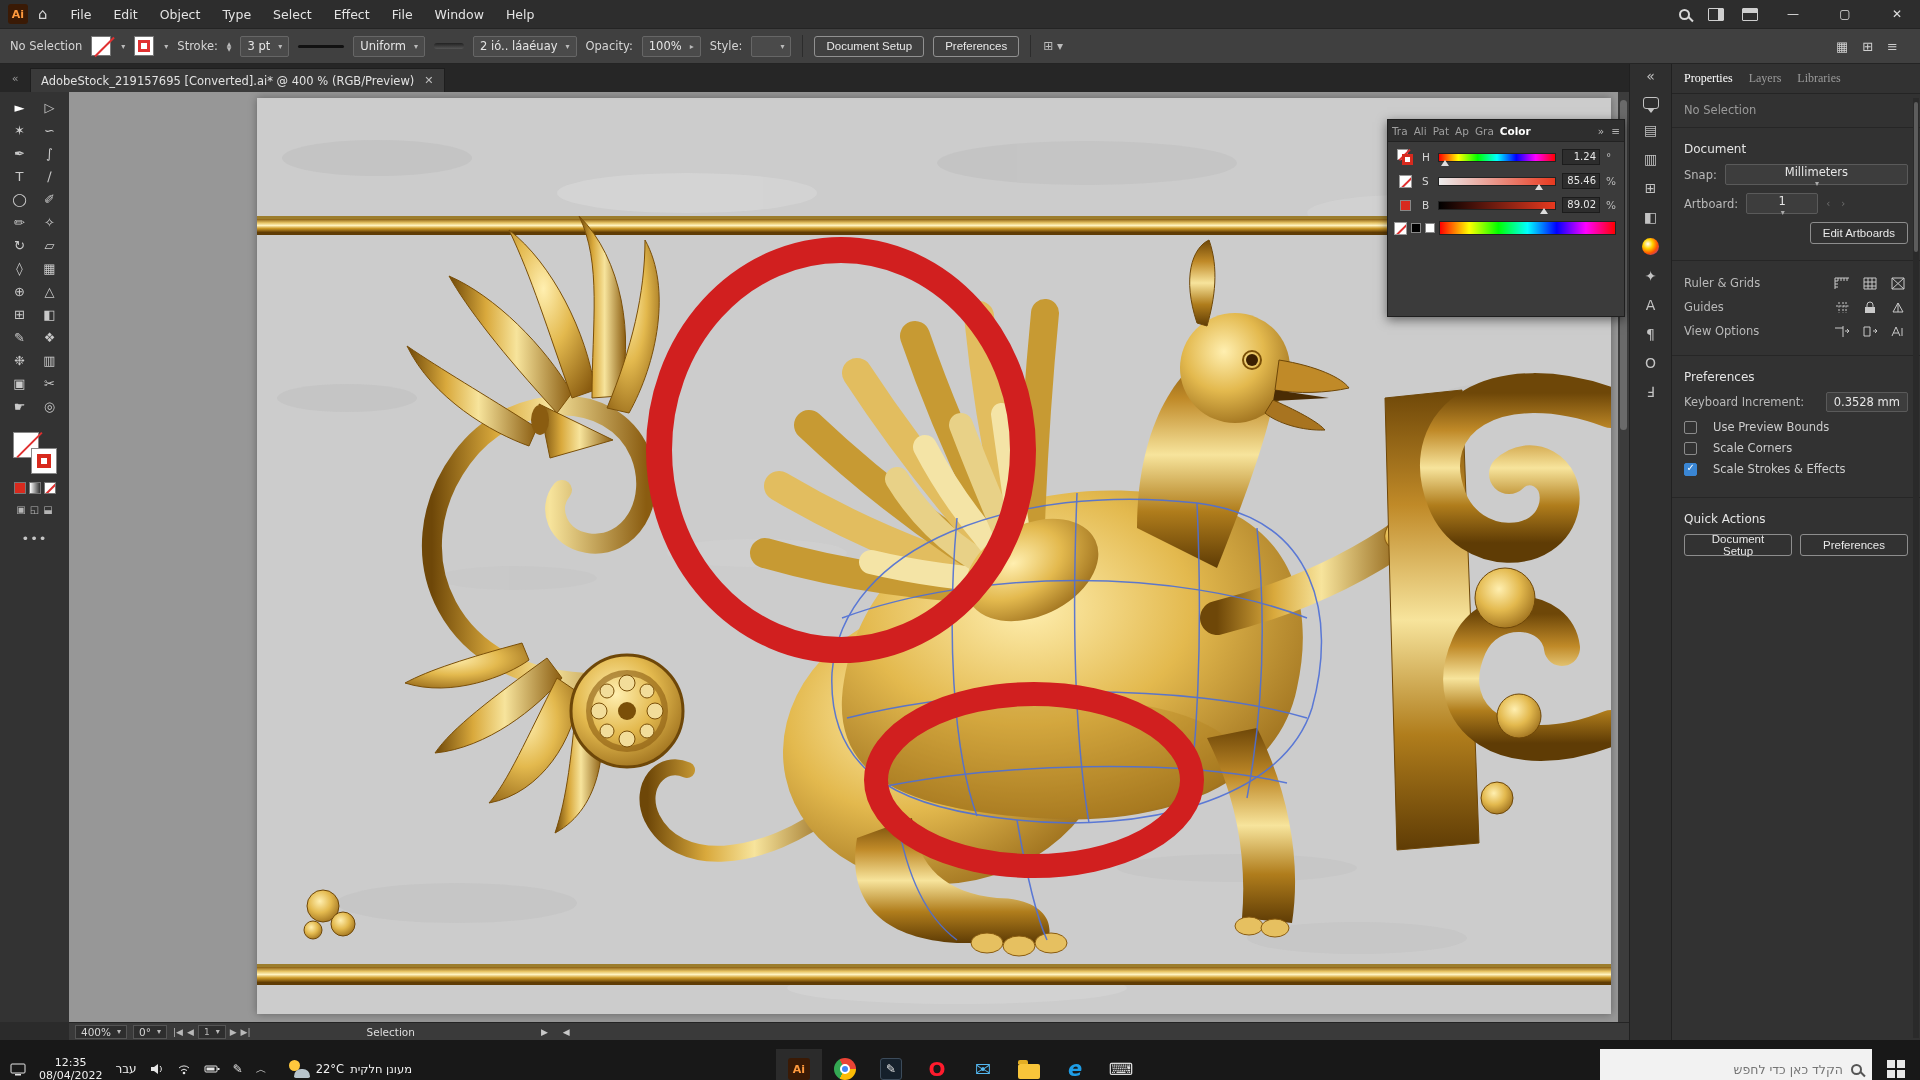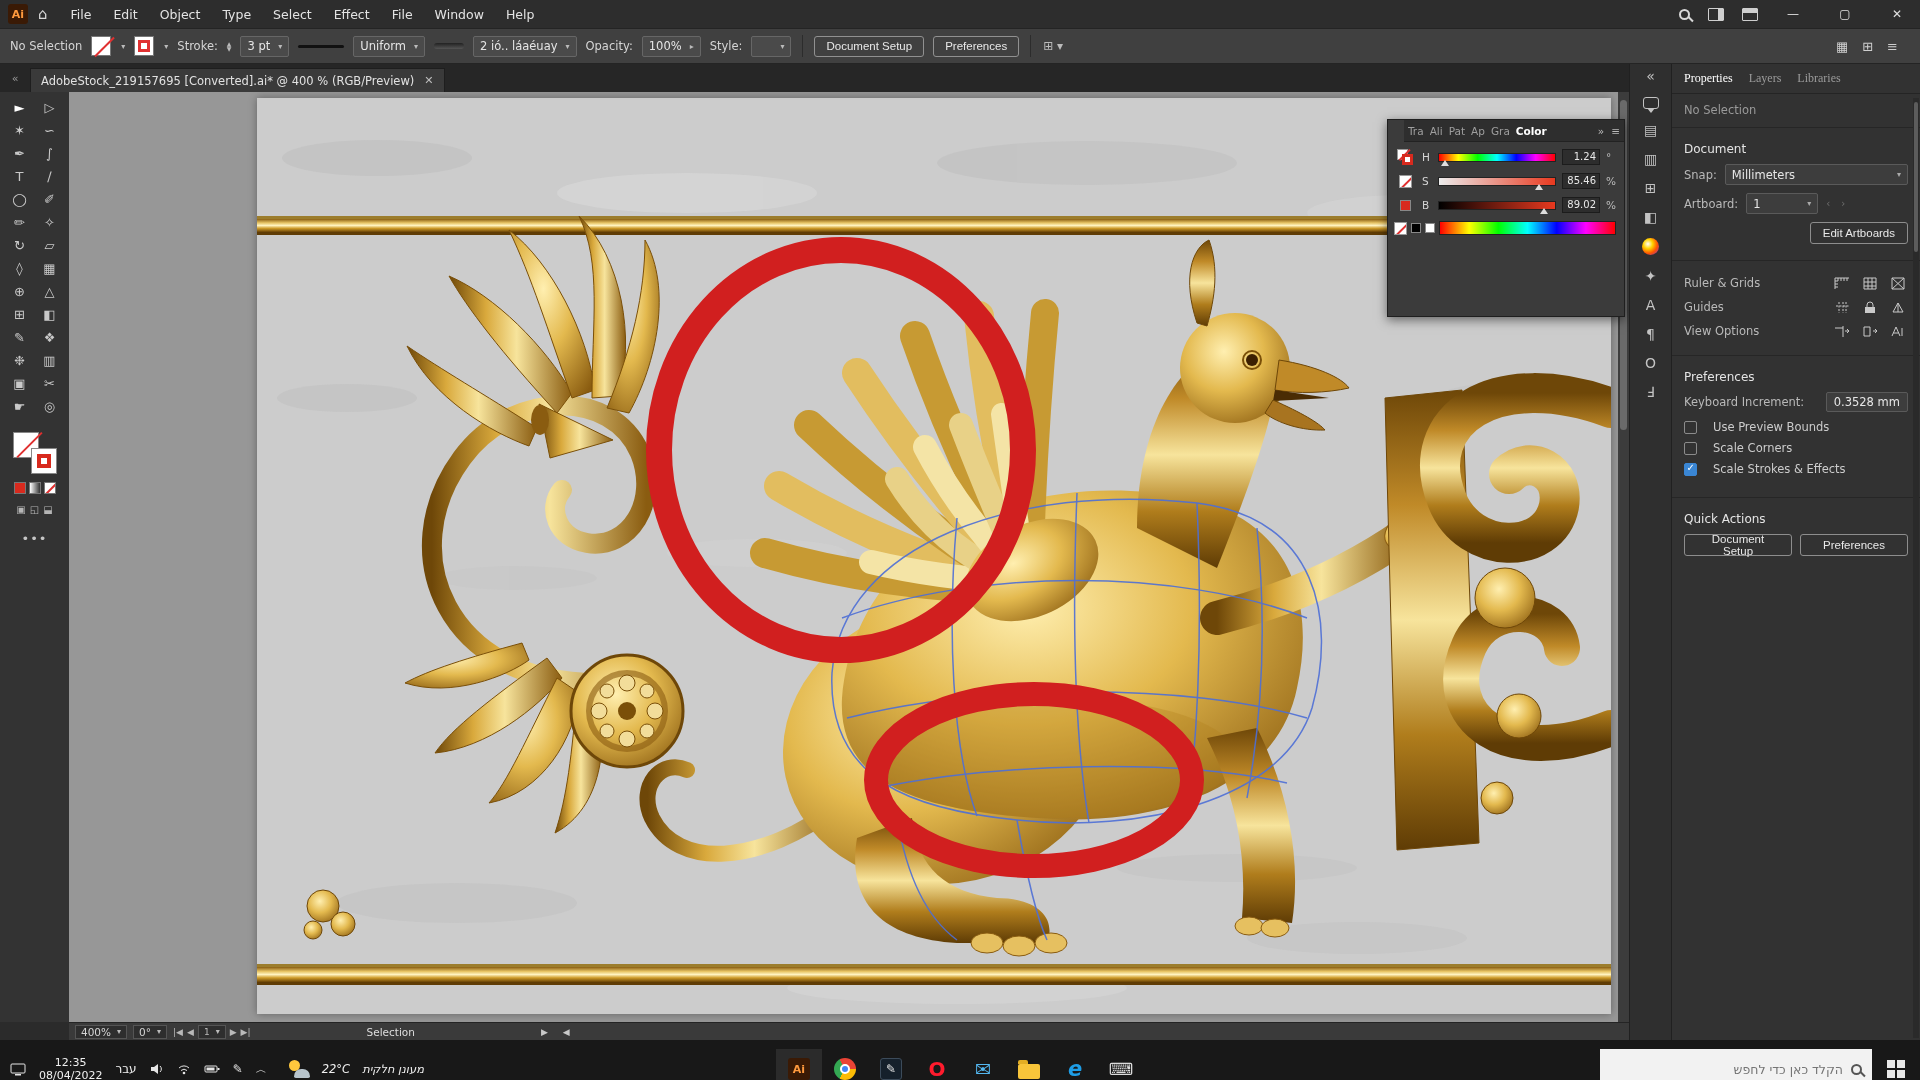--- a/index.html
+++ b/index.html
@@ -62,21 +62,21 @@
   #toolbar .dots { margin-top:16px; color:#c5c5c5; font-size:13px; letter-spacing:1px; }
 
   
   #canvas { position:absolute; left:69px; top:92px; width:1560px; height:930px; background:#979797; overflow:hidden; z-index:10; }
   #artwork-wrap { position:absolute; left:188px; top:6px; width:1354px; height:916px; box-shadow:0 0 8px rgba(0,0,0,.35); }
   #canvas-vscroll { position:absolute; right:0; top:0; width:11px; height:930px; background:#3c3c3c; }
   #canvas-vscroll .thumb { position:absolute; left:2px; top:8px; width:7px; height:330px; background:#6a6a6a; border-radius:4px; }
 
   
   #colorpanel { position:absolute; left:1318px; top:27px; width:238px; height:198px; background:#3b3b3b; border:1px solid #1f1f1f; box-shadow:0 3px 10px rgba(0,0,0,.5); z-index:30; font-size:10.5px; }
-  #cp-tabs { height:22px; background:#2e2e2e; display:flex; align-items:center; padding:8px 4px; gap:6px; color:#9f9f9f; border-bottom:1px solid #222;margin-left:16px; }
+  #cp-tabs { height:22px; background:#2e2e2e; display:flex; align-items:center; padding:8px 4px; gap:6px; color:#9f9f9f; border-bottom:1px solid #222; }
   #cp-tabs .cpt { white-space:nowrap; overflow:hidden; }
   #cp-tabs .active { color:#fff; font-weight:bold; }
   #cp-tabs .cp-right { margin-left:auto; display:flex; gap:7px; color:#bbb; }
   #cp-body { padding:7px 8px 6px 6px; }
   .cp-row { display:flex; align-items:center; gap:6px; margin-bottom:8px; }
   .cp-left { width:22px; display:flex; justify-content:center; }
   .fsmini { position:relative; width:16px; height:16px; }
   .fsmini .f { position:absolute; left:0; top:0; width:11px; height:11px; background:#fff; border:1px solid #999; }
   .fsmini .f::after { content:""; position:absolute; left:-1px; top:4px; width:15px; height:1.5px; background:#e03030; transform:rotate(-45deg); }
   .fsmini .s { position:absolute; right:0; bottom:0; width:11px; height:11px; border:3px solid #d82a1e; background:#fff; }
@@ -106,21 +106,21 @@
   #propspanel { position:absolute; left:1671px; top:64px; width:249px; height:976px; background:#323232; border-left:1px solid #202020; z-index:40; font-size:11.5px; color:#cccccc; }
   #props-tabs { height:30px; display:flex; align-items:center; gap:16px; padding:0 12px; border-bottom:1px solid #242424;font-family:Liberation Serif, serif; }
   #props-tabs .ptab { color:#9b9b9b; font-size:12px; }
   #props-tabs .ptab.active { color:#ffffff; }
   .p-sec { padding:8px 12px; }
   .p-status { color:#9a9a9a; padding:9px 12px 4px; }
   .p-title { color:#e4e4e4; font-size:12px; margin-bottom:8px; }
   .p-div { height:1px; background:#262626; margin:6px 0; }
   .p-row { display:flex; align-items:center; gap:8px; margin-bottom:8px; }
   .p-row .lab { color:#b9b9b9; }
-  .sel { background:#3d3d3d; border:1px solid #5a5a5a; border-radius:2px; height:21px; display:flex; align-items:center; justify-content:space-between; padding:0 6px; color:#e6e6e6; }
+  .sel { background:#3d3d3d; border:1px solid #5a5a5a; border-radius:2px; height:21px; display:flex; align-items:center; justify-content:space-between; padding:0 6px; color:#e6e6e6;flex-direction:column; }
   .sel .drop { font-size:8px; color:#aaa; }
   .navarrows { color:#6f6f6f; font-size:10px; letter-spacing:4px; }
   .pbtn { border:1px solid #8d8d8d; border-radius:3px; height:22px; padding:0 12px; display:flex; align-items:center; justify-content:center; color:#e8e8e8; background:transparent; font-size:11.5px; }
   .icon3 { margin-left:auto; display:flex; gap:8px; }
   .gicon { width:20px; height:16px; display:flex; align-items:center; justify-content:center; }
   .gicon svg { display:block; }
   .chk-row { display:flex; align-items:center; gap:16px; margin:7px 0; }
   .chk { width:13px; height:13px; border:1px solid #8b8b8b; border-radius:2px; background:transparent; position:relative; }
   .chk.on { background:#3a86d4; border-color:#3a86d4; }
   .chk.on::after { content:"✓"; position:absolute; left:1.5px; top:-1.5px; font-size:10px; color:#fff; }
@@ -134,21 +134,21 @@
   .db-nav { display:flex; align-items:center; gap:4px; color:#b9b9b9; font-size:9px; }
   .db-status { margin-left:110px; color:#dedede; }
   .db-arrows { margin-left:120px; color:#c9c9c9; font-size:9px; letter-spacing:6px; }
 
   
   #taskbar { position:absolute; left:0; top:1040px; width:1920px; height:58px; background:#181818; display:flex; align-items:center; z-index:60; }
   #tb-left { display:flex; align-items:center; gap:13px; padding:0 10px; }
   #tb-clock { text-align:center; line-height:13px; font-size:11px; color:#f0f0f0; }
   .tb-lang { color:#f0f0f0; font-size:12px; }
   .tray-ic { display:flex; align-items:center; color:#e5e5e5; }
-  #tb-weather { display:flex; align-items:center; gap:12px; margin-left:8px; color:#f0f0f0; font-size:11.5px;font-style:italic; }
+  #tb-weather { display:flex; align-items:center; gap:6px; margin-left:8px; color:#f0f0f0; font-size:11.5px; }
   .wx-ic { position:relative; width:22px; height:18px; }
   .wx-sun { position:absolute; left:1px; top:0; width:11px; height:11px; border-radius:50%; background:#ffc83d; }
   .wx-cloud { position:absolute; right:0; bottom:0; width:16px; height:9px; background:#b7c4cc; border-radius:8px 8px 2px 2px; }
   #tb-center { position:absolute; left:50%; transform:translateX(-50%); display:flex; align-items:center; height:40px; }
   .tb-app { width:46px; height:40px; display:flex; align-items:center; justify-content:center; position:relative; }
   .tb-app.active { background:#2b2b2b; }
   .tb-app.active::after { content:""; position:absolute; bottom:0; left:6px; right:6px; height:2px; background:#4cb2ff; }
   .ai-sq { width:22px; height:22px; background:#3a1a05; color:#ff9a3e; font-weight:bold; font-size:11px; display:flex; align-items:center; justify-content:center; border-radius:3px; }
   .chrome { width:22px; height:22px; border-radius:50%; background:conic-gradient(from -30deg,#ea4335 0 120deg,#fbbc05 120deg 240deg,#34a853 240deg 360deg); position:relative; }
   .chrome::after { content:""; position:absolute; left:6px; top:6px; width:10px; height:10px; background:#4285f4; border:2px solid #fff; border-radius:50%; box-sizing:border-box; }

